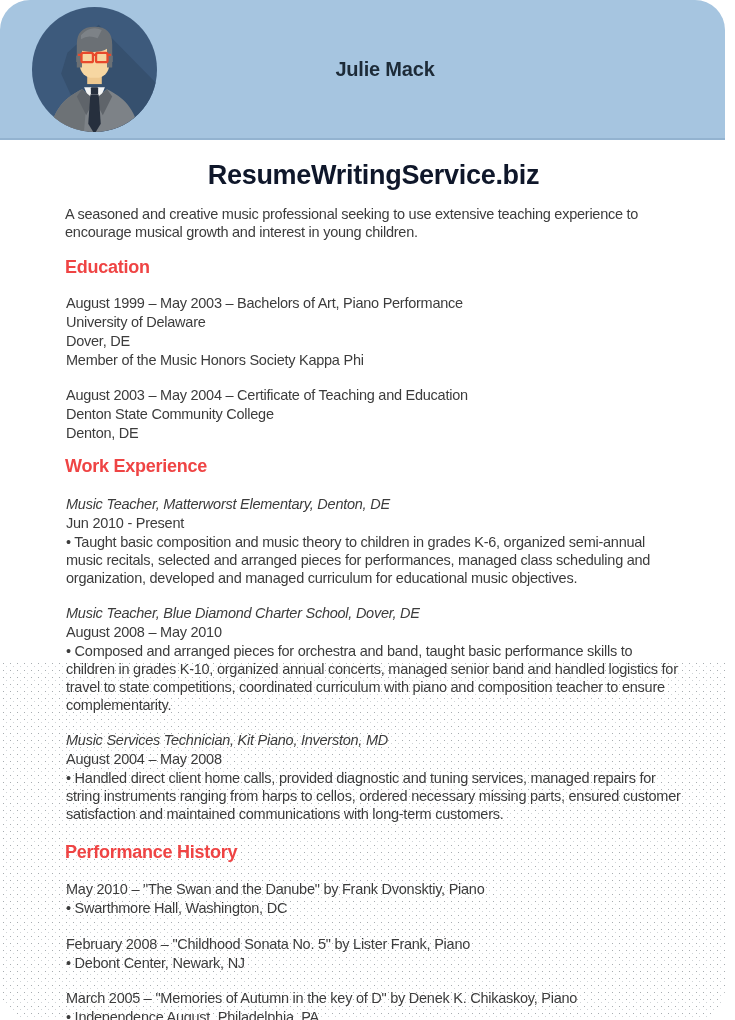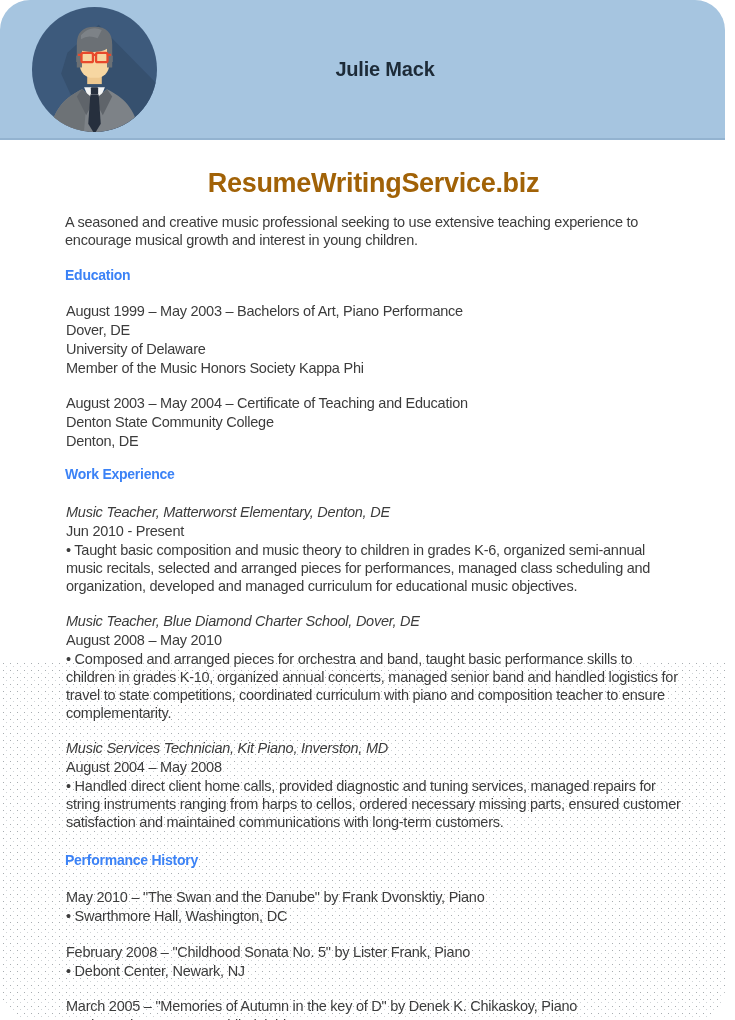--- a/index.html
+++ b/index.html
@@ -47,33 +47,33 @@
   
   .content{
     position:relative;
     z-index:1;
     padding:0 43px 0 65px;
     font-size:14.5px;
     line-height:18px;
     letter-spacing:-0.25px;
   }
   .site-title{
-    margin:28px 0 0 0;
+    margin:20px 0 0 0;
     text-align:center;
-    color:#a16207;
+    color:#0f172a;
     font-size:27px;
     line-height:30px;
     font-weight:bold;
     letter-spacing:-0.3px;
   }
   .summary{margin:15px 0 0 0;}
   .section-heading{
     margin:0;
-    color:#3b82f6;
-    font-size:14px;
+    color:#ef4444;
+    font-size:18px;
     line-height:15px;
     font-weight:bold;
   }
   .mt-edu-h{margin-top:19px;}
   .mt-work-h{margin-top:17px;}
   .mt-perf-h{margin-top:22px;}
   .block{margin:0;}
   .block p{margin:1px;}
   .mt19{margin-top:19px;}
   .mt17{margin-top:17px;}
@@ -140,22 +140,22 @@
   <div class="content">
 
     <h1 class="site-title">ResumeWritingService.biz</h1>
 
     <p class="summary">A seasoned and creative music professional seeking to use extensive teaching experience to encourage musical growth and interest in young children.</p>
 
     <h2 class="section-heading mt-edu-h">Education</h2>
 
     <div class="block mt19">
       <p>August 1999 – May 2003 – Bachelors of Art, Piano Performance</p>
+      <p>University of Delaware</p>
       <p>Dover, DE</p>
-      <p>University of Delaware</p>
       <p>Member of the Music Honors Society Kappa Phi</p>
     </div>
 
     <div class="block mt17">
       <p>August 2003 – May 2004 – Certificate of Teaching and Education</p>
       <p>Denton State Community College</p>
       <p>Denton, DE</p>
     </div>
 
     <h2 class="section-heading mt-work-h">Work Experience</h2>

